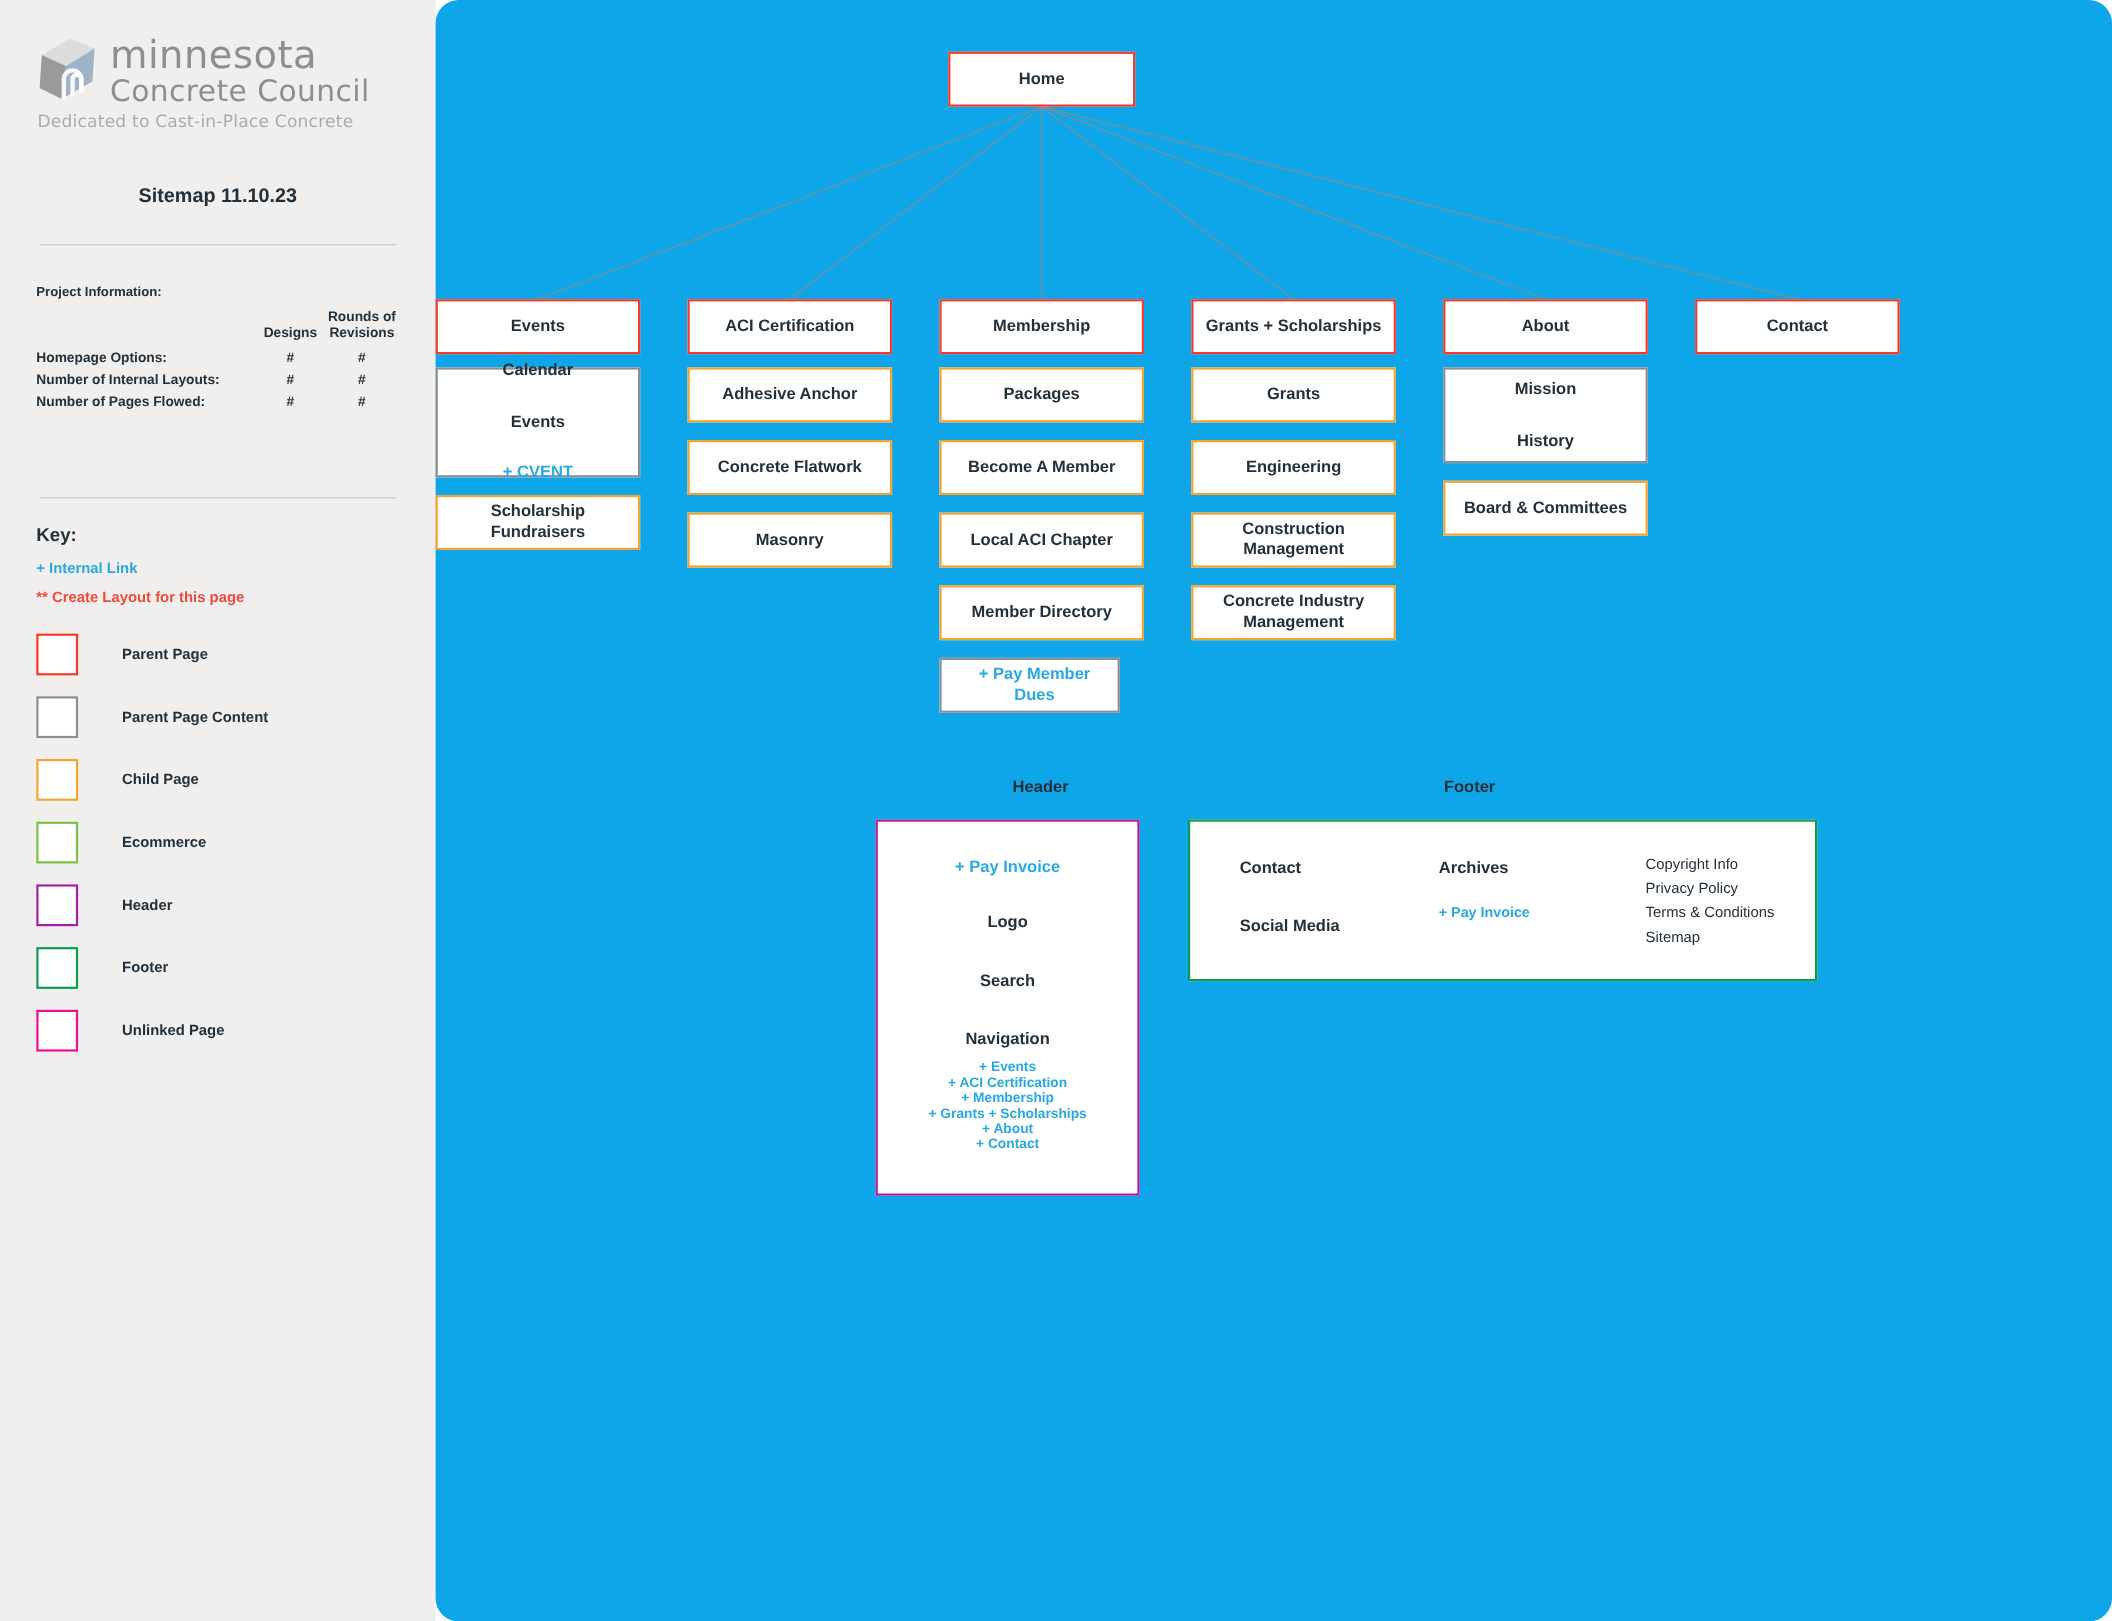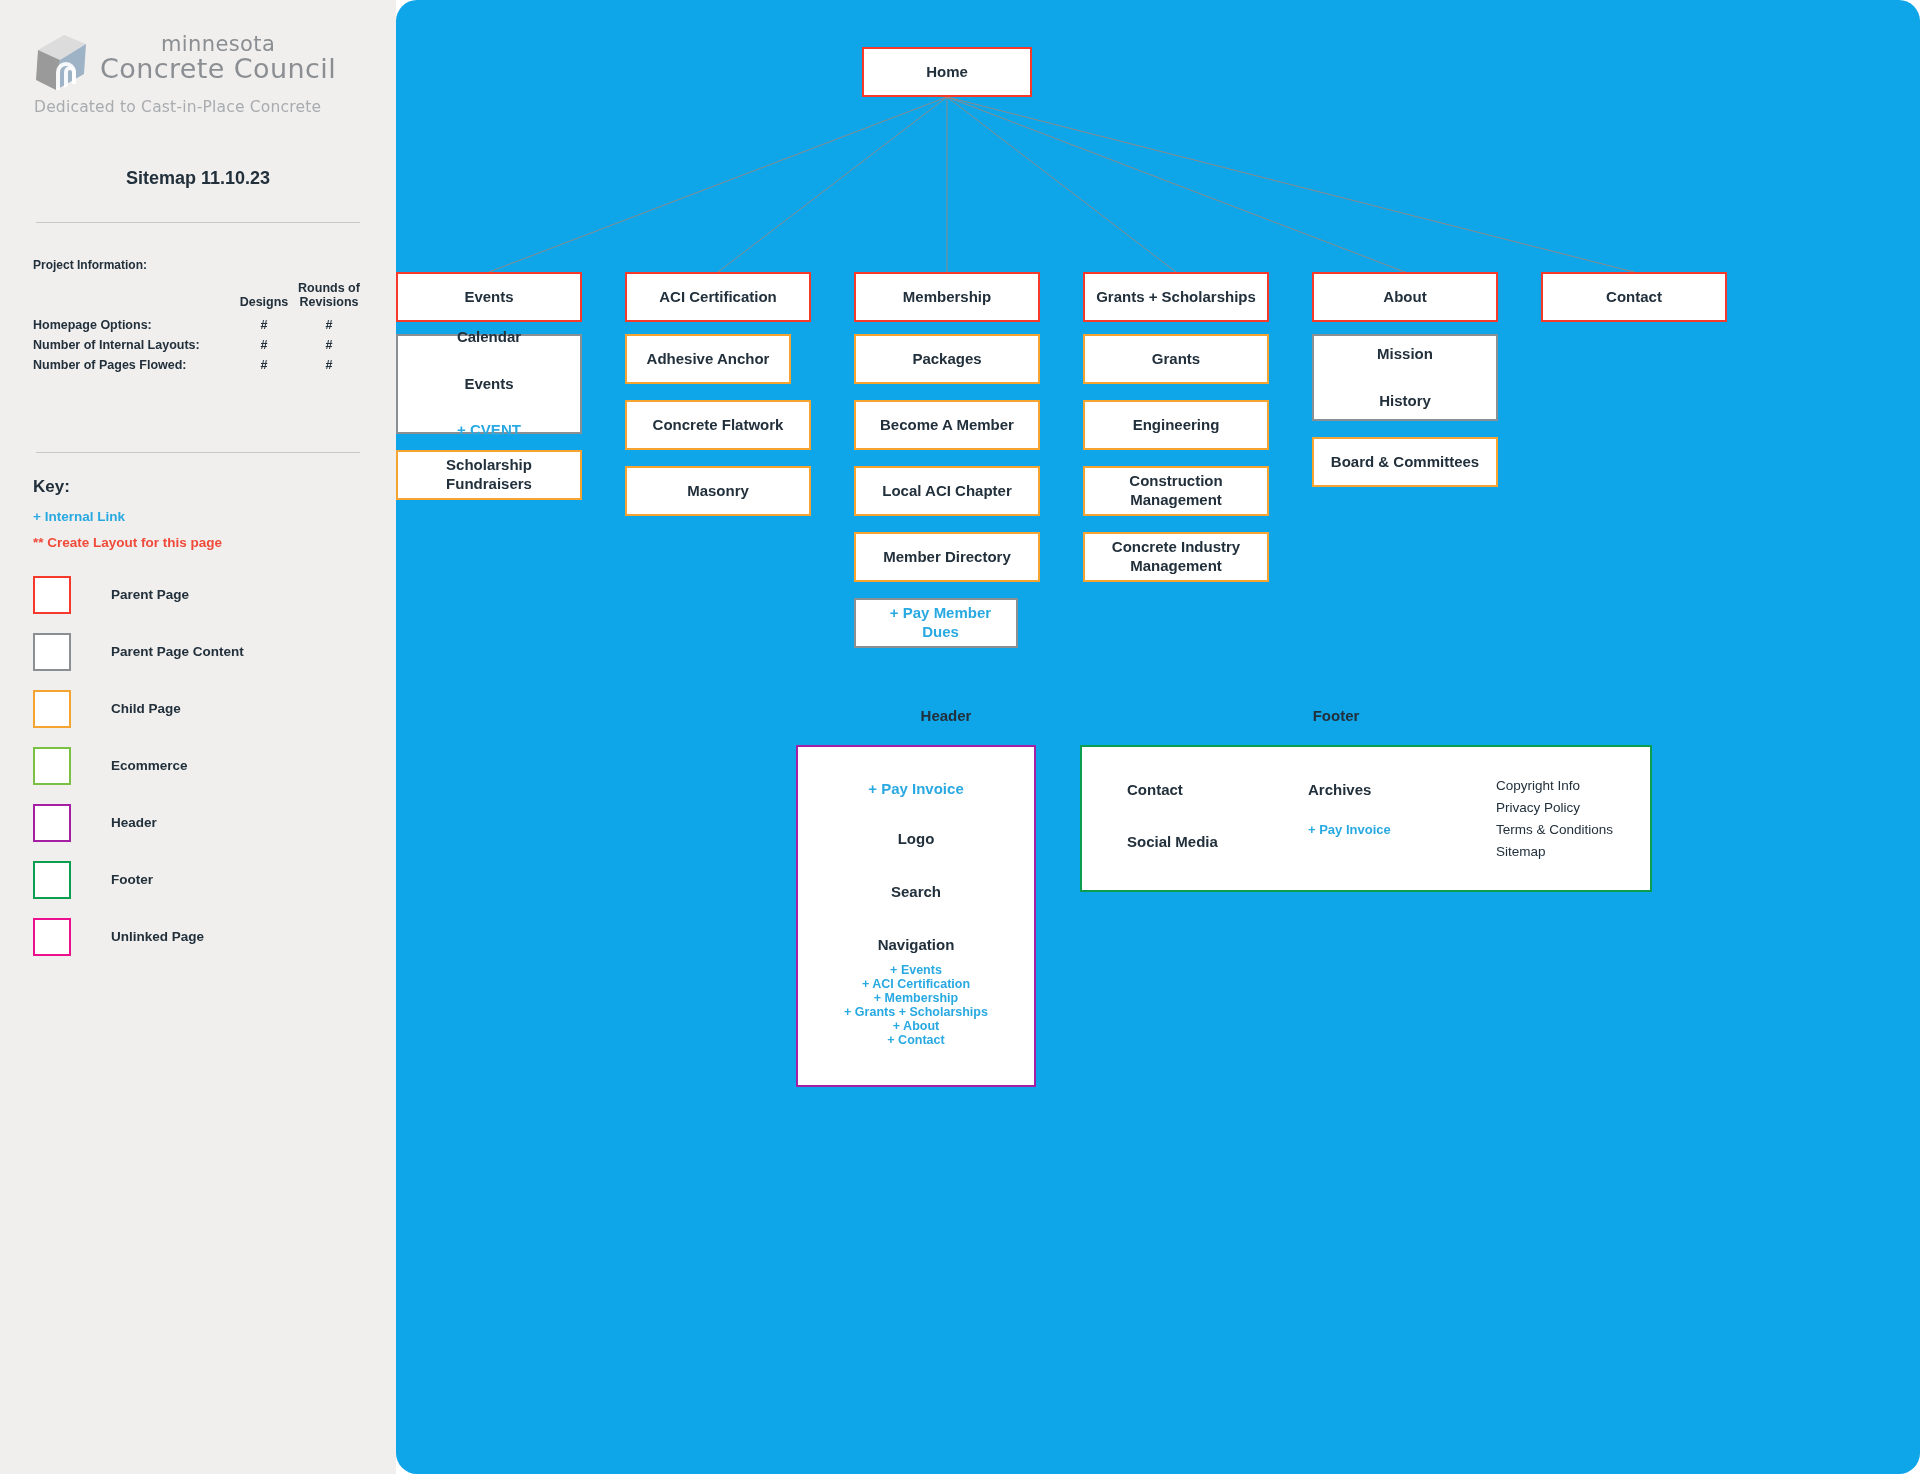--- a/index.html
+++ b/index.html
@@ -20,21 +20,21 @@
   }
   .logo-wrap { position: absolute; left: 34px; top: 32px; width: 330px; }
   .logo-row { display: flex; align-items: flex-start; }
   .logo-mark { width: 56px; height: 62px; flex: 0 0 56px; margin-right: 10px; }
   .logo-text { padding-top: 2px; }
   .logo-l1, .logo-l2 {
     font-family: "DejaVu Sans", sans-serif;
     font-weight: 400; color: #8b8f93; line-height: 1.02;
     letter-spacing: .4px;
   }
-  .logo-l1 { font-size: 21px; text-align: center; }
+  .logo-l1 { font-size: 35px; }
   .logo-l2 { font-size: 27px; }
   .logo-tag {
     font-family: "DejaVu Sans", sans-serif;
     font-size: 15.5px; color: #a8acb0; letter-spacing: .2px;
     margin-top: 4px; margin-left: 0px;
   }
   .sitemap-title {
     position: absolute; left: 0; top: 168px; width: 396px;
     text-align: center; font-size: 18px; font-weight: bold; color: #22303c;
   }
@@ -230,21 +230,21 @@
           <div class="multi">
             <span>Scholarship</span>
             <span>Fundraisers</span>
           </div>
         </div>
         <div class="node parent" style="left: 229px; top: 272px; width: 186px; height: 50px;">
           <div class="multi">
             <span>ACI Certification</span>
           </div>
         </div>
-        <div class="node child" style="left: 229px; top: 334px; width: 166px; height: 50px;">
+        <div class="node child" style="left: 229px; top: 334px; width: 186px; height: 50px;">
           <div class="multi">
             <span>Adhesive Anchor</span>
           </div>
         </div>
         <div class="node child" style="left: 229px; top: 400px; width: 186px; height: 50px;">
           <div class="multi">
             <span>Concrete Flatwork</span>
           </div>
         </div>
         <div class="node child" style="left: 229px; top: 466px; width: 186px; height: 50px;">

